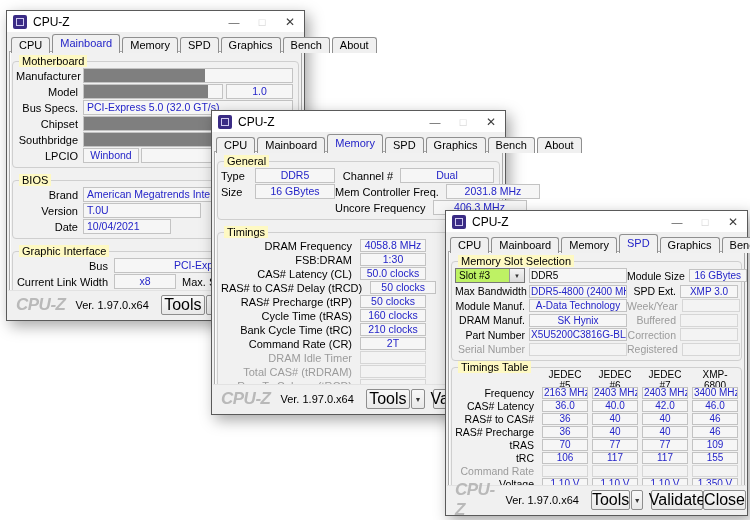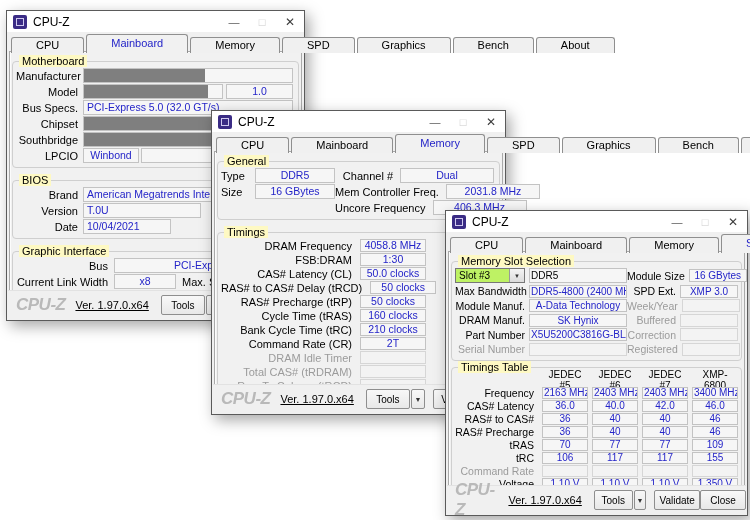--- a/index.html
+++ b/index.html
@@ -8,44 +8,44 @@
     box-shadow:4px 5px 14px rgba(0,0,0,.35);box-sizing:border-box;}
   .tbar{height:21px;background:#ffffff;display:flex;align-items:center;padding-left:6px;}
   .appicon{width:14px;height:14px;background:#3a2b85;border-radius:2px;position:relative;flex:none;}
   .appicon::before{content:"";position:absolute;inset:3px;border:1px solid #cfc9ee;}
   .ttl{font-size:12px;margin-left:6px;color:#000;white-space:nowrap;}
   .capbtns{margin-left:auto;display:flex;height:100%;}
   .capbtn{width:28px;display:flex;align-items:center;justify-content:center;font-size:11px;color:#5a5a5a;}
   .capbtn.max{color:#cccccc;}
   .capbtn.close{font-size:12px;color:#3c3c3c;}
   .tabs{display:flex;align-items:flex-end;padding:2px 3px 0 4px;position:relative;z-index:4;}
-  .tab{box-sizing:border-box;height:16px;line-height:14px;font-size:11px;padding:0 24px;
+  .tab{box-sizing:border-box;height:16px;line-height:14px;font-size:11px;padding:0 7px;
     border:1px solid #8f8f8f;border-bottom:none;border-radius:3px 3px 0 0;margin-right:2px;
     background:#f0f0f0;color:#000;white-space:nowrap;text-align:right;}
   .tab.active{height:19px;line-height:17px;color:#2424c8;background:#f1f1f1;}
   .page{position:absolute;left:2px;right:2px;top:40px;bottom:29px;border:1px solid #a9a9a9;
     background:#f1f1f1;box-shadow:inset 1px 1px 0 #fcfcfc;}
   .grp{position:relative;border:1px solid #cfcfcf;border-radius:4px;margin:9px 2px 0 2px;
     padding:6px 3px 3px 3px;box-sizing:border-box;}
   .glabel{position:absolute;top:-7px;left:6px;background:#fef9c3;padding:0 3px;font-size:11px;color:#000;white-space:nowrap;}
   .row{display:flex;align-items:center;height:15px;margin-bottom:1px;}
   .lbl{font-size:11px;color:#000;text-align:right;white-space:nowrap;flex:none;}
   .lbl.dis{color:#9b9b9b;}
   .field{box-sizing:border-box;height:15px;line-height:13px;border:1px solid #c3c3c3;background:#f6f6f6;
     font-size:10.5px;color:#2424c8;text-align:center;padding:0 3px;white-space:nowrap;overflow:hidden;position:relative;}
   .field.txtleft{text-align:left;}
   .field.black{color:#000;}
   .field.dis{border-color:#d6d6d6;background:#f3f3f3;}
   .redact{position:absolute;top:-1px;bottom:-1px;left:-1px;background:#7f7f7f;}
   .sbar{position:absolute;left:1px;right:1px;bottom:1px;height:28px;display:flex;align-items:center;
     background:#f0f0f0;border-top:1px solid #e2e2e2;}
   .logo{font-size:17px;font-style:italic;font-weight:bold;color:#b9b9b9;margin-left:8px;letter-spacing:-0.5px;}
-  .ver{font-size:11px;color:#000;margin-left:10px;white-space:nowrap;text-decoration:underline;}
+  .ver{font-size:11px;color:#000;margin-left:10px;white-space:nowrap;}
   .btn{box-sizing:border-box;height:20px;border:1px solid #8e8e8e;border-radius:2px;
-    background:linear-gradient(#f8f8f8,#e8e8e8);font-size:10px;color:#000;
+    background:linear-gradient(#f8f8f8,#e8e8e8);font-size:16px;color:#000;
     display:flex;align-items:center;justify-content:center;white-space:nowrap;}
   .btn.tools{width:44px;margin-left:12px;}
   .btn.drop{width:14px;margin-left:1px;font-size:7px;color:#333;}
   .btn.validate{width:52px;margin-left:8px;}
   .btn.closeb{width:52px;}
   
   .w1{left:6px;top:10px;width:299px;height:311px;z-index:1;}
   .w1 .lbl.c1{width:62px;margin-right:5px;}
   .w1 .field.grow{flex:1;margin-right:2px;}
   .w1 .gi .lbl.c1{width:92px;margin-right:6px;}

